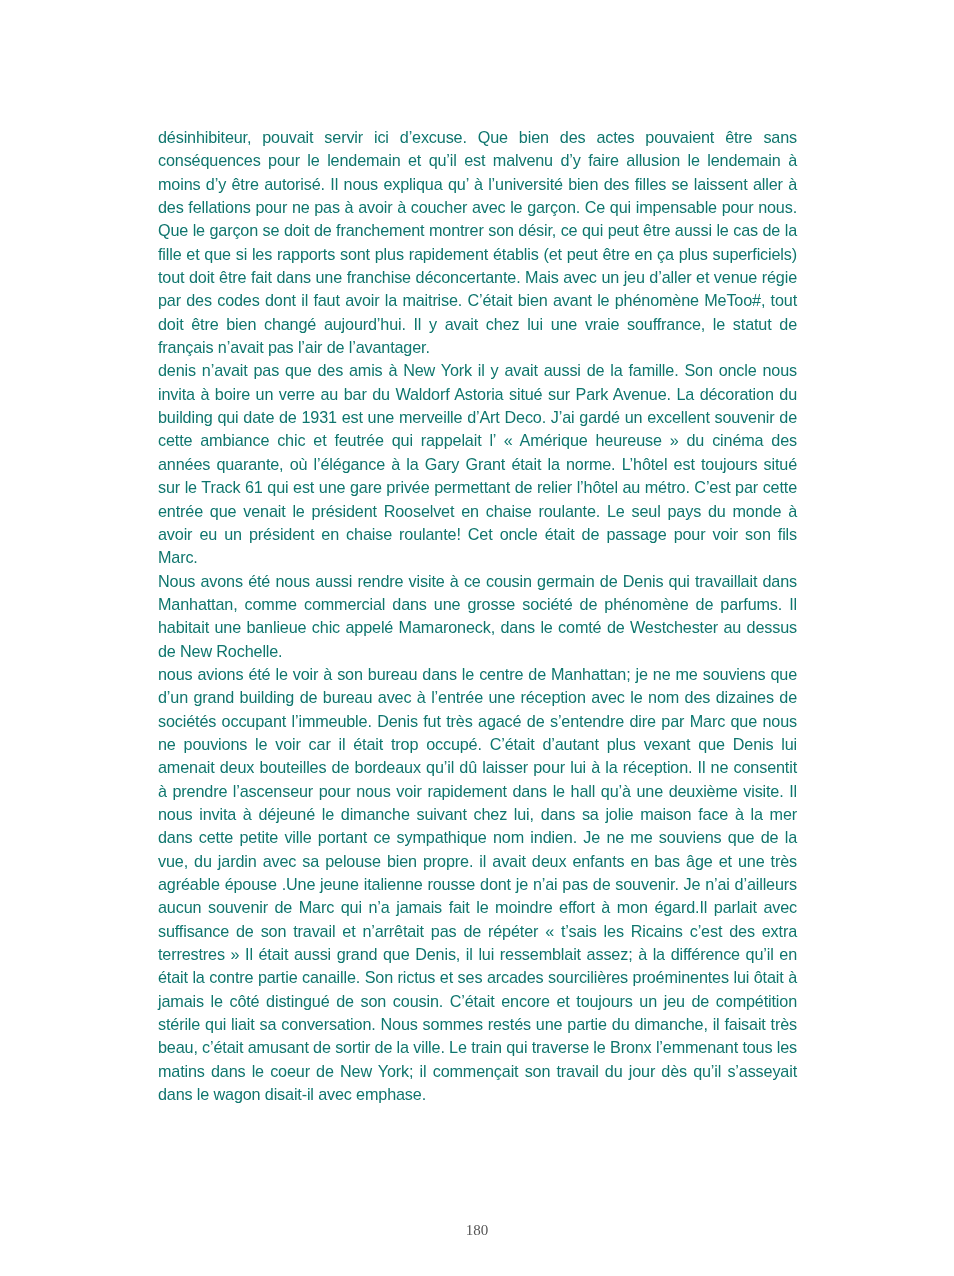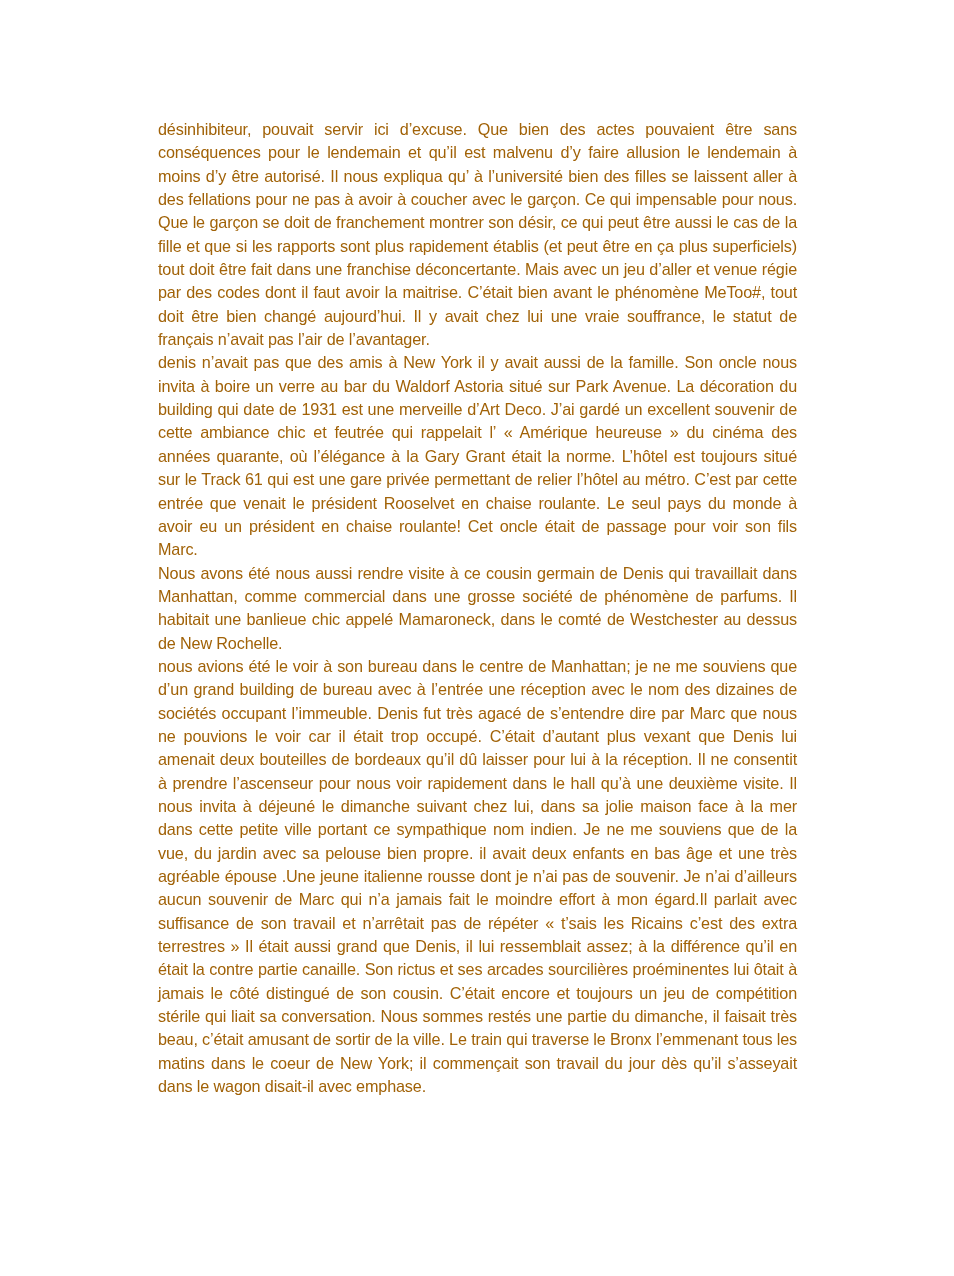--- a/index.html
+++ b/index.html
@@ -17,26 +17,26 @@
       position: absolute;
       left: 0;
       top: 0;
       width: 954px;
       height: 1276px;
       background: #ffffff;
     }
     .body-text {
       position: absolute;
       left: 158px;
-      top: 118px;
+      top: 126px;
       width: 639px;
       font-family: "Liberation Sans", sans-serif;
       font-size: 16.2px;
       line-height: 23.35px;
-      color: #a16207;
+      color: #0f766e;
       text-align: justify;
       letter-spacing: -0.15px;
     }
     .body-text p {
       margin: 0;
       padding: 0;
     }
     .page-number {
       position: absolute;
       left: 0;
@@ -51,13 +51,14 @@
 </head>
 <body>
 
 <div class="page">
   <div class="body-text">
     <p>désinhibiteur, pouvait servir ici d’excuse. Que bien des actes pouvaient être sans conséquences pour le lendemain et qu’il est malvenu d’y faire allusion le lendemain à moins d’y être autorisé. Il nous expliqua qu’ à l’université bien des filles se laissent aller à des fellations pour ne pas à avoir à coucher avec le garçon. Ce qui impensable pour nous. Que le garçon se doit de franchement montrer son désir, ce qui peut être aussi le cas de la fille et que si les rapports sont plus rapidement établis (et peut être en ça plus superficiels) tout doit être fait dans une franchise déconcertante. Mais avec un jeu d’aller et venue régie par des codes dont il faut avoir la maitrise. C’était bien avant le phénomène MeToo#, tout doit être bien changé aujourd’hui. Il y avait chez lui une vraie souffrance, le statut de français n’avait pas l’air de l’avantager.</p>
     <p>denis n’avait pas que des amis à New York il y avait aussi de la famille. Son oncle nous invita à boire un verre au bar du Waldorf Astoria situé sur Park Avenue. La décoration du building qui date de 1931 est une merveille d’Art Deco. J’ai gardé un excellent souvenir de cette ambiance chic et feutrée qui rappelait l’ « Amérique heureuse » du cinéma des années quarante, où l’élégance à la Gary Grant était la norme. L’hôtel est toujours situé sur le Track 61 qui est une gare privée permettant de relier l’hôtel au métro. C’est par cette entrée que venait le président Rooselvet en chaise roulante. Le seul pays du monde à avoir eu un président en chaise roulante! Cet oncle était de passage pour voir son fils Marc.</p>
     <p>Nous avons été nous aussi rendre visite à ce cousin germain de Denis qui travaillait dans Manhattan, comme commercial dans une grosse société de phénomène de parfums. Il habitait une banlieue chic appelé Mamaroneck, dans le comté de Westchester au dessus de New Rochelle.</p>
     <p>nous avions été le voir à son bureau dans le centre de Manhattan; je ne me souviens que d’un grand building de bureau avec à l’entrée une réception avec le nom des dizaines de sociétés occupant l’immeuble. Denis fut très agacé de s’entendre dire par Marc que nous ne pouvions le voir car il était trop occupé. C’était d’autant plus vexant que Denis lui amenait deux bouteilles de bordeaux qu’il dû laisser pour lui à la réception. Il ne consentit à prendre l’ascenseur pour nous voir rapidement dans le hall qu’à une deuxième visite. Il nous invita à déjeuné le dimanche suivant chez lui, dans sa jolie maison face à la mer dans cette petite ville portant ce sympathique nom indien. Je ne me souviens que de la vue, du jardin avec sa pelouse bien propre. il avait deux enfants en bas âge et une très agréable épouse .Une jeune italienne rousse dont je n’ai pas de souvenir. Je n’ai d’ailleurs aucun souvenir de Marc qui n’a jamais fait le moindre effort à mon égard.Il parlait avec suffisance de son travail et n’arrêtait pas de répéter «  t’sais les Ricains c’est des extra terrestres » Il était aussi grand que Denis, il lui ressemblait assez; à la différence qu’il en était la contre partie canaille. Son rictus et ses arcades sourcilières proéminentes lui ôtait à jamais le côté distingué de son cousin. C’était encore et toujours un jeu de compétition stérile qui liait sa conversation. Nous sommes restés une partie du dimanche, il faisait très beau, c’était amusant de sortir de la ville. Le train qui traverse le Bronx l’emmenant tous les matins dans le coeur de New York; il commençait son travail du jour dès qu’il s’asseyait dans le wagon disait-il avec emphase.</p>
   </div>
+  <div class="page-number">180</div>
 </div>
 
 </body></html>

